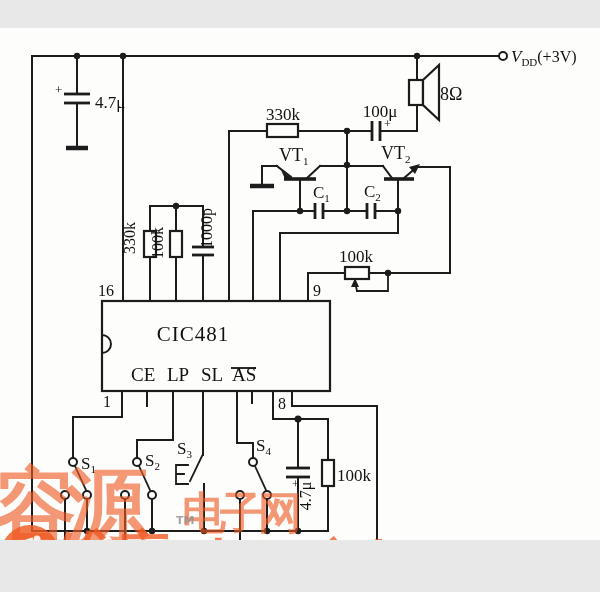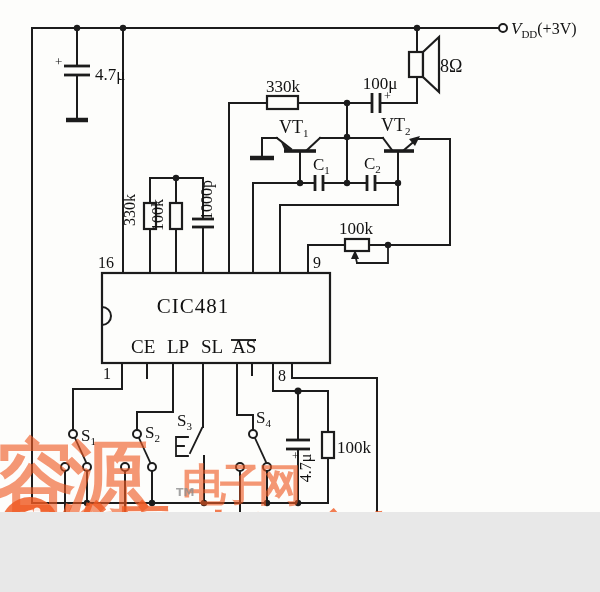--- a/index.html
+++ b/index.html
@@ -1,17 +1,17 @@
 <!DOCTYPE html>
 <html><head>
 <meta charset="utf-8">
 <style>
   html,body{margin:0;padding:0;background:#e8e8e8;}
   #stage{position:relative;width:600px;height:512px;background:#fdfdfb;overflow:hidden;
-         font-family:"Liberation Serif", serif;}
+         font-family:"Liberation Serif", serif;margin-top:28px;}
   #schematic{position:absolute;left:0;top:0;z-index:1;}
   .wire{stroke:#1c1c1c;stroke-width:2;fill:none;stroke-linecap:square;}
   .thin{stroke-width:1.8;}
   .plate{stroke:#1c1c1c;stroke-width:2.8;fill:none;stroke-linecap:butt;}
   .bar{stroke:#1c1c1c;stroke-width:4.5;fill:none;stroke-linecap:butt;}
   .tbar{stroke:#1c1c1c;stroke-width:3.6;fill:none;stroke-linecap:butt;}
   .dot{fill:#1c1c1c;stroke:none;}
   .term{fill:#fff;stroke:#1c1c1c;stroke-width:2;}
   .sw{fill:#fff;stroke:#1c1c1c;stroke-width:2;}
   .box{fill:#fdfdfb;stroke:#1c1c1c;stroke-width:2.2;}

